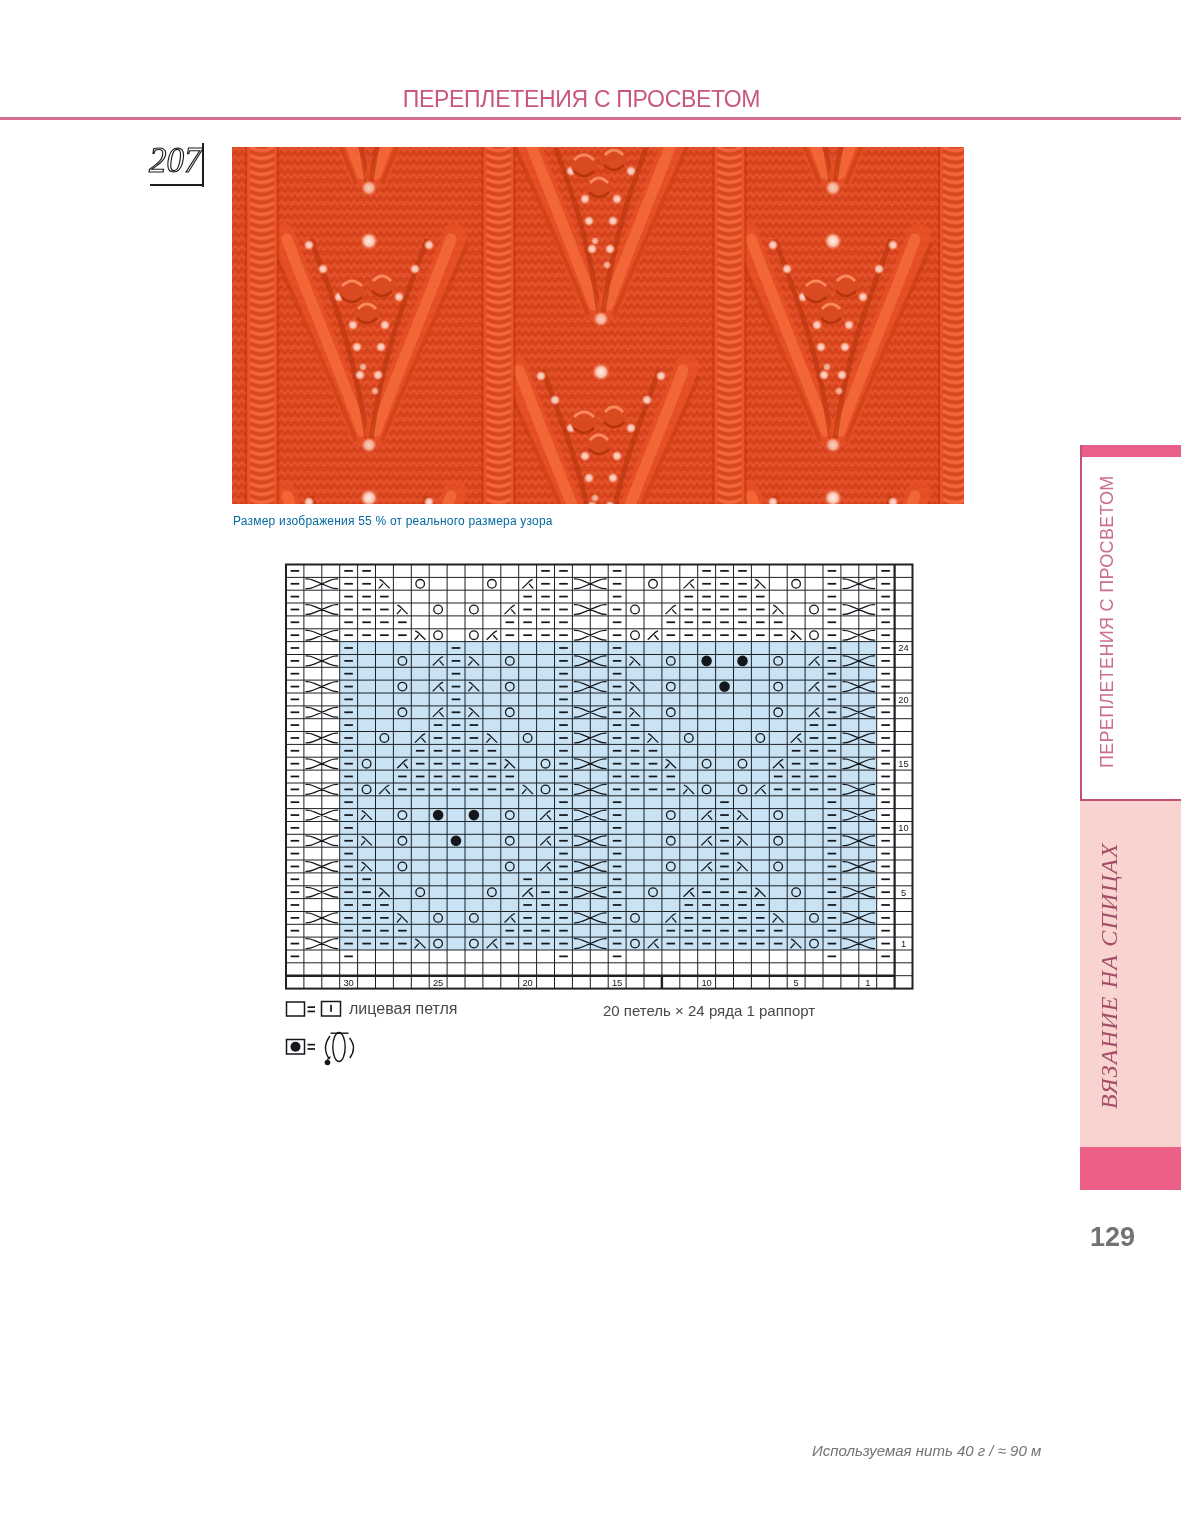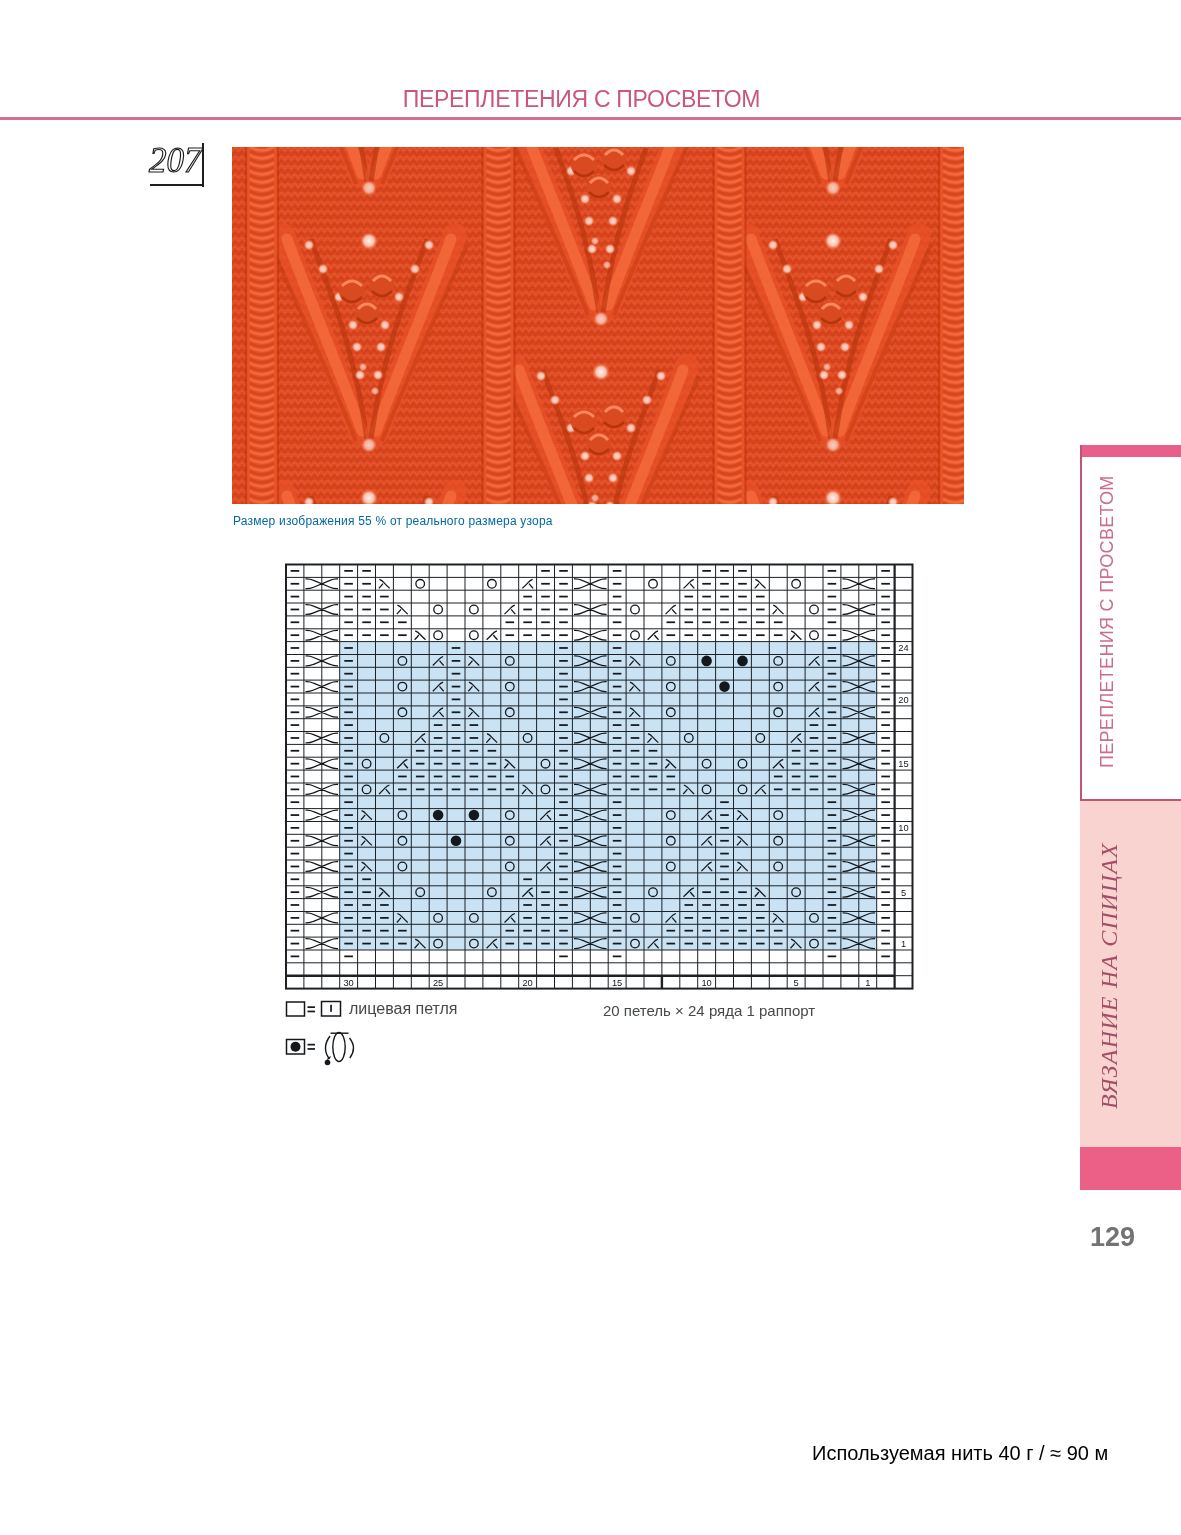--- a/index.html
+++ b/index.html
@@ -1330,14 +1330,14 @@
 <div class="abs" style="left:963px;top:612px;width:290px;height:22px;white-space:nowrap;transform:rotate(-90deg);transform-origin:center;font-size:18px;letter-spacing:0.3px;color:#cb6d8c;text-align:center;">ПЕРЕПЛЕТЕНИЯ С ПРОСВЕТОМ</div>
 
 <div class="abs" style="left:1080px;top:801.4px;width:101px;height:345.6px;background:#f9d3d0;"></div>
 
 <div class="abs" style="left:977px;top:966px;width:262px;height:24px;white-space:nowrap;transform:rotate(-90deg);transform-origin:center;font-family:'Liberation Serif',serif;font-style:italic;font-size:24px;letter-spacing:1.2px;color:#a34e68;text-align:center;">ВЯЗАНИЕ НА СПИЦАХ</div>
 
 <div class="abs" style="left:1080px;top:1147px;width:101px;height:43px;background:#ec5f87;"></div>
 
 <div class="abs" style="left:1090px;top:1210px;font-size:27px;font-weight:bold;color:#737373;margin-top:12px;">129</div>
 
-<div class="abs" style="left:812px;top:1442px;font-size:20px;color:#000000;">Используемая нить 40 г / ≈ 90 м</div>
+<div class="abs" style="left:812px;top:1442px;font-size:15px;color:#737373;font-style:italic;">Используемая нить 40 г / ≈ 90 м</div>
 
 </div>
 </body></html>

